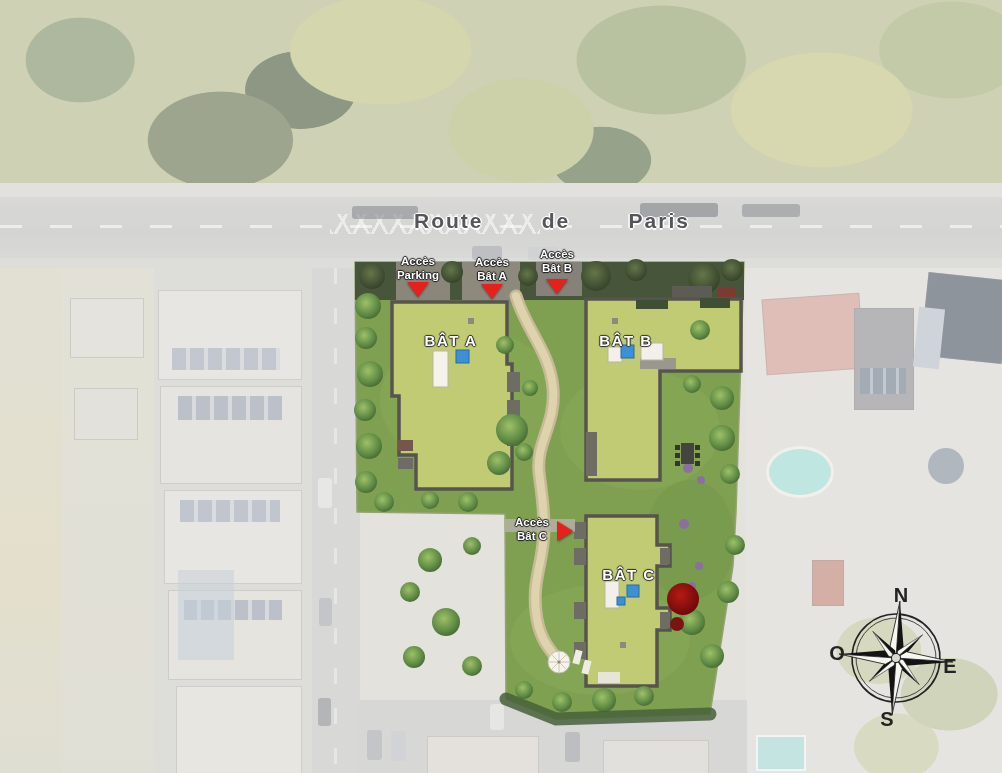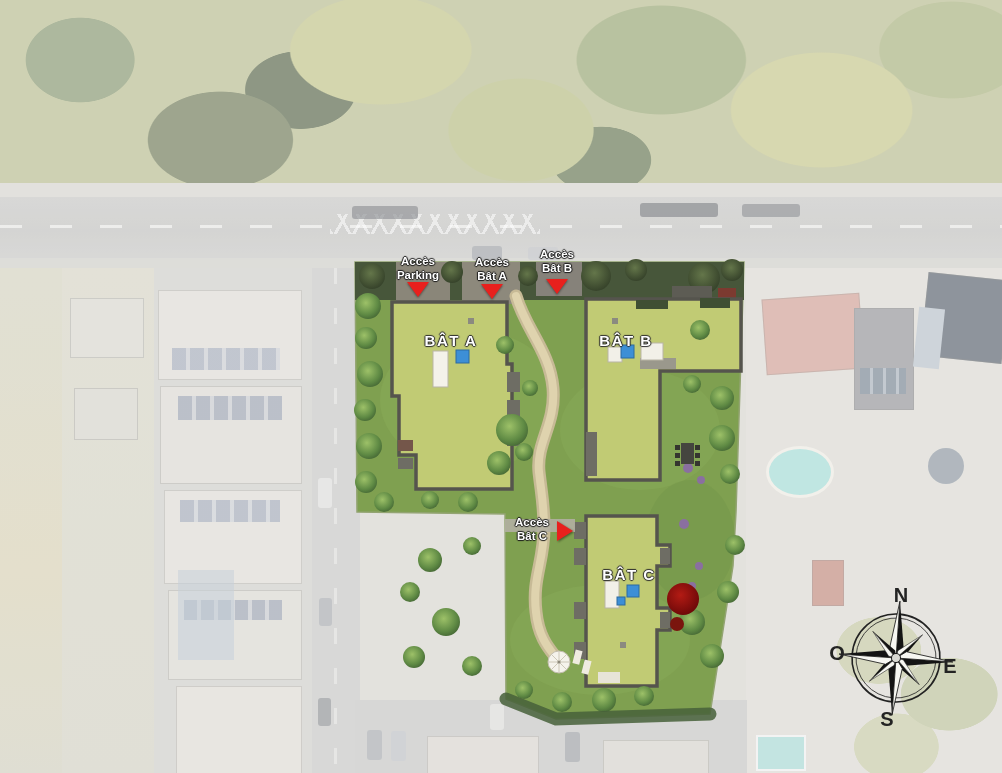--- a/index.html
+++ b/index.html
@@ -303,20 +303,25 @@
       <use href="#cpt" transform="rotate(90)"></use>
       <use href="#cpt" transform="rotate(135) scale(0.62)"></use>
       <use href="#cpt" transform="rotate(180)"></use>
       <use href="#cpt" transform="rotate(225) scale(0.62)"></use>
       <use href="#cpt" transform="rotate(270)"></use>
       <use href="#cpt" transform="rotate(315) scale(0.62)"></use>
       <circle r="4.5" fill="#d8d8d2" stroke="#141414" stroke-width="1"></circle>
     </g>
   </svg>
 
+  <div class="abs lbl road-label">
+    <span>Route</span>
+    <span>de</span>
+    <span>Paris</span>
+  </div>
 
   <div class="abs lbl access-label" style="left:383px;top:255px;">
     <div>Accès</div>
     <div>Parking</div>
   </div>
   <div class="abs tri-down" style="left:407px;top:282px;"></div>
 
   <div class="abs lbl access-label" style="left:457px;top:256px;">
     <div>Accès</div>
     <div>Bât A</div>

